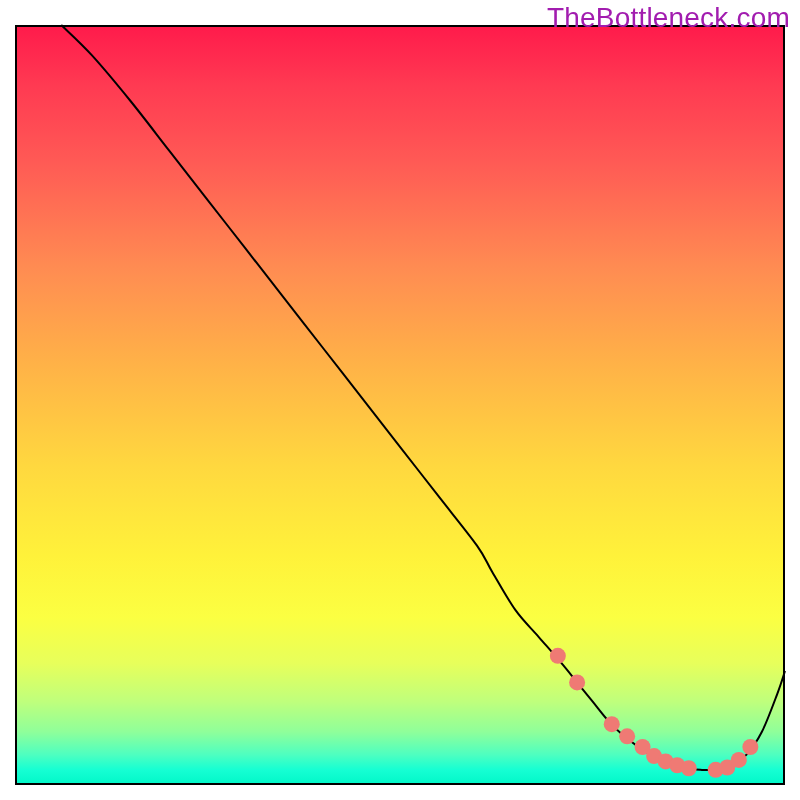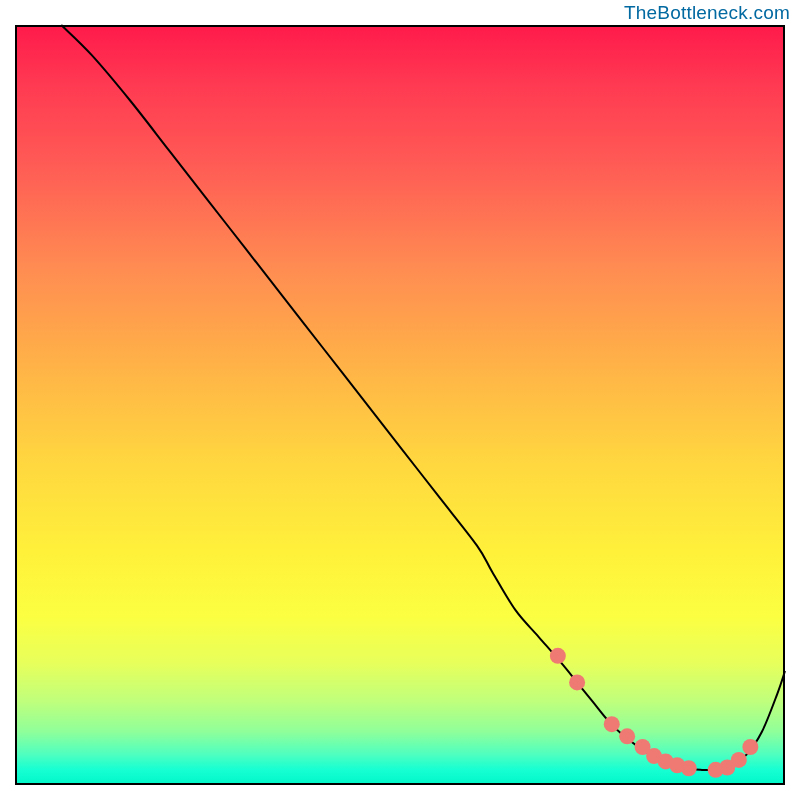--- a/index.html
+++ b/index.html
@@ -46,23 +46,23 @@
     width: 770px;
     height: 760px;
     border: 2px solid #000;
     box-sizing: border-box;
     pointer-events: none;
   }
   .watermark {
     position: absolute;
     top: 2px;
     right: 10px;
-    font-size: 19px;
+    font-size: 28px;
     font-weight: 400;
-    color: #0369a1;
+    color: #a21caf;
     letter-spacing: 0.2px;
   }
   svg.overlay {
     position: absolute;
     left: 15px;
     top: 25px;
     width: 770px;
     height: 760px;
     overflow: visible;
   }

